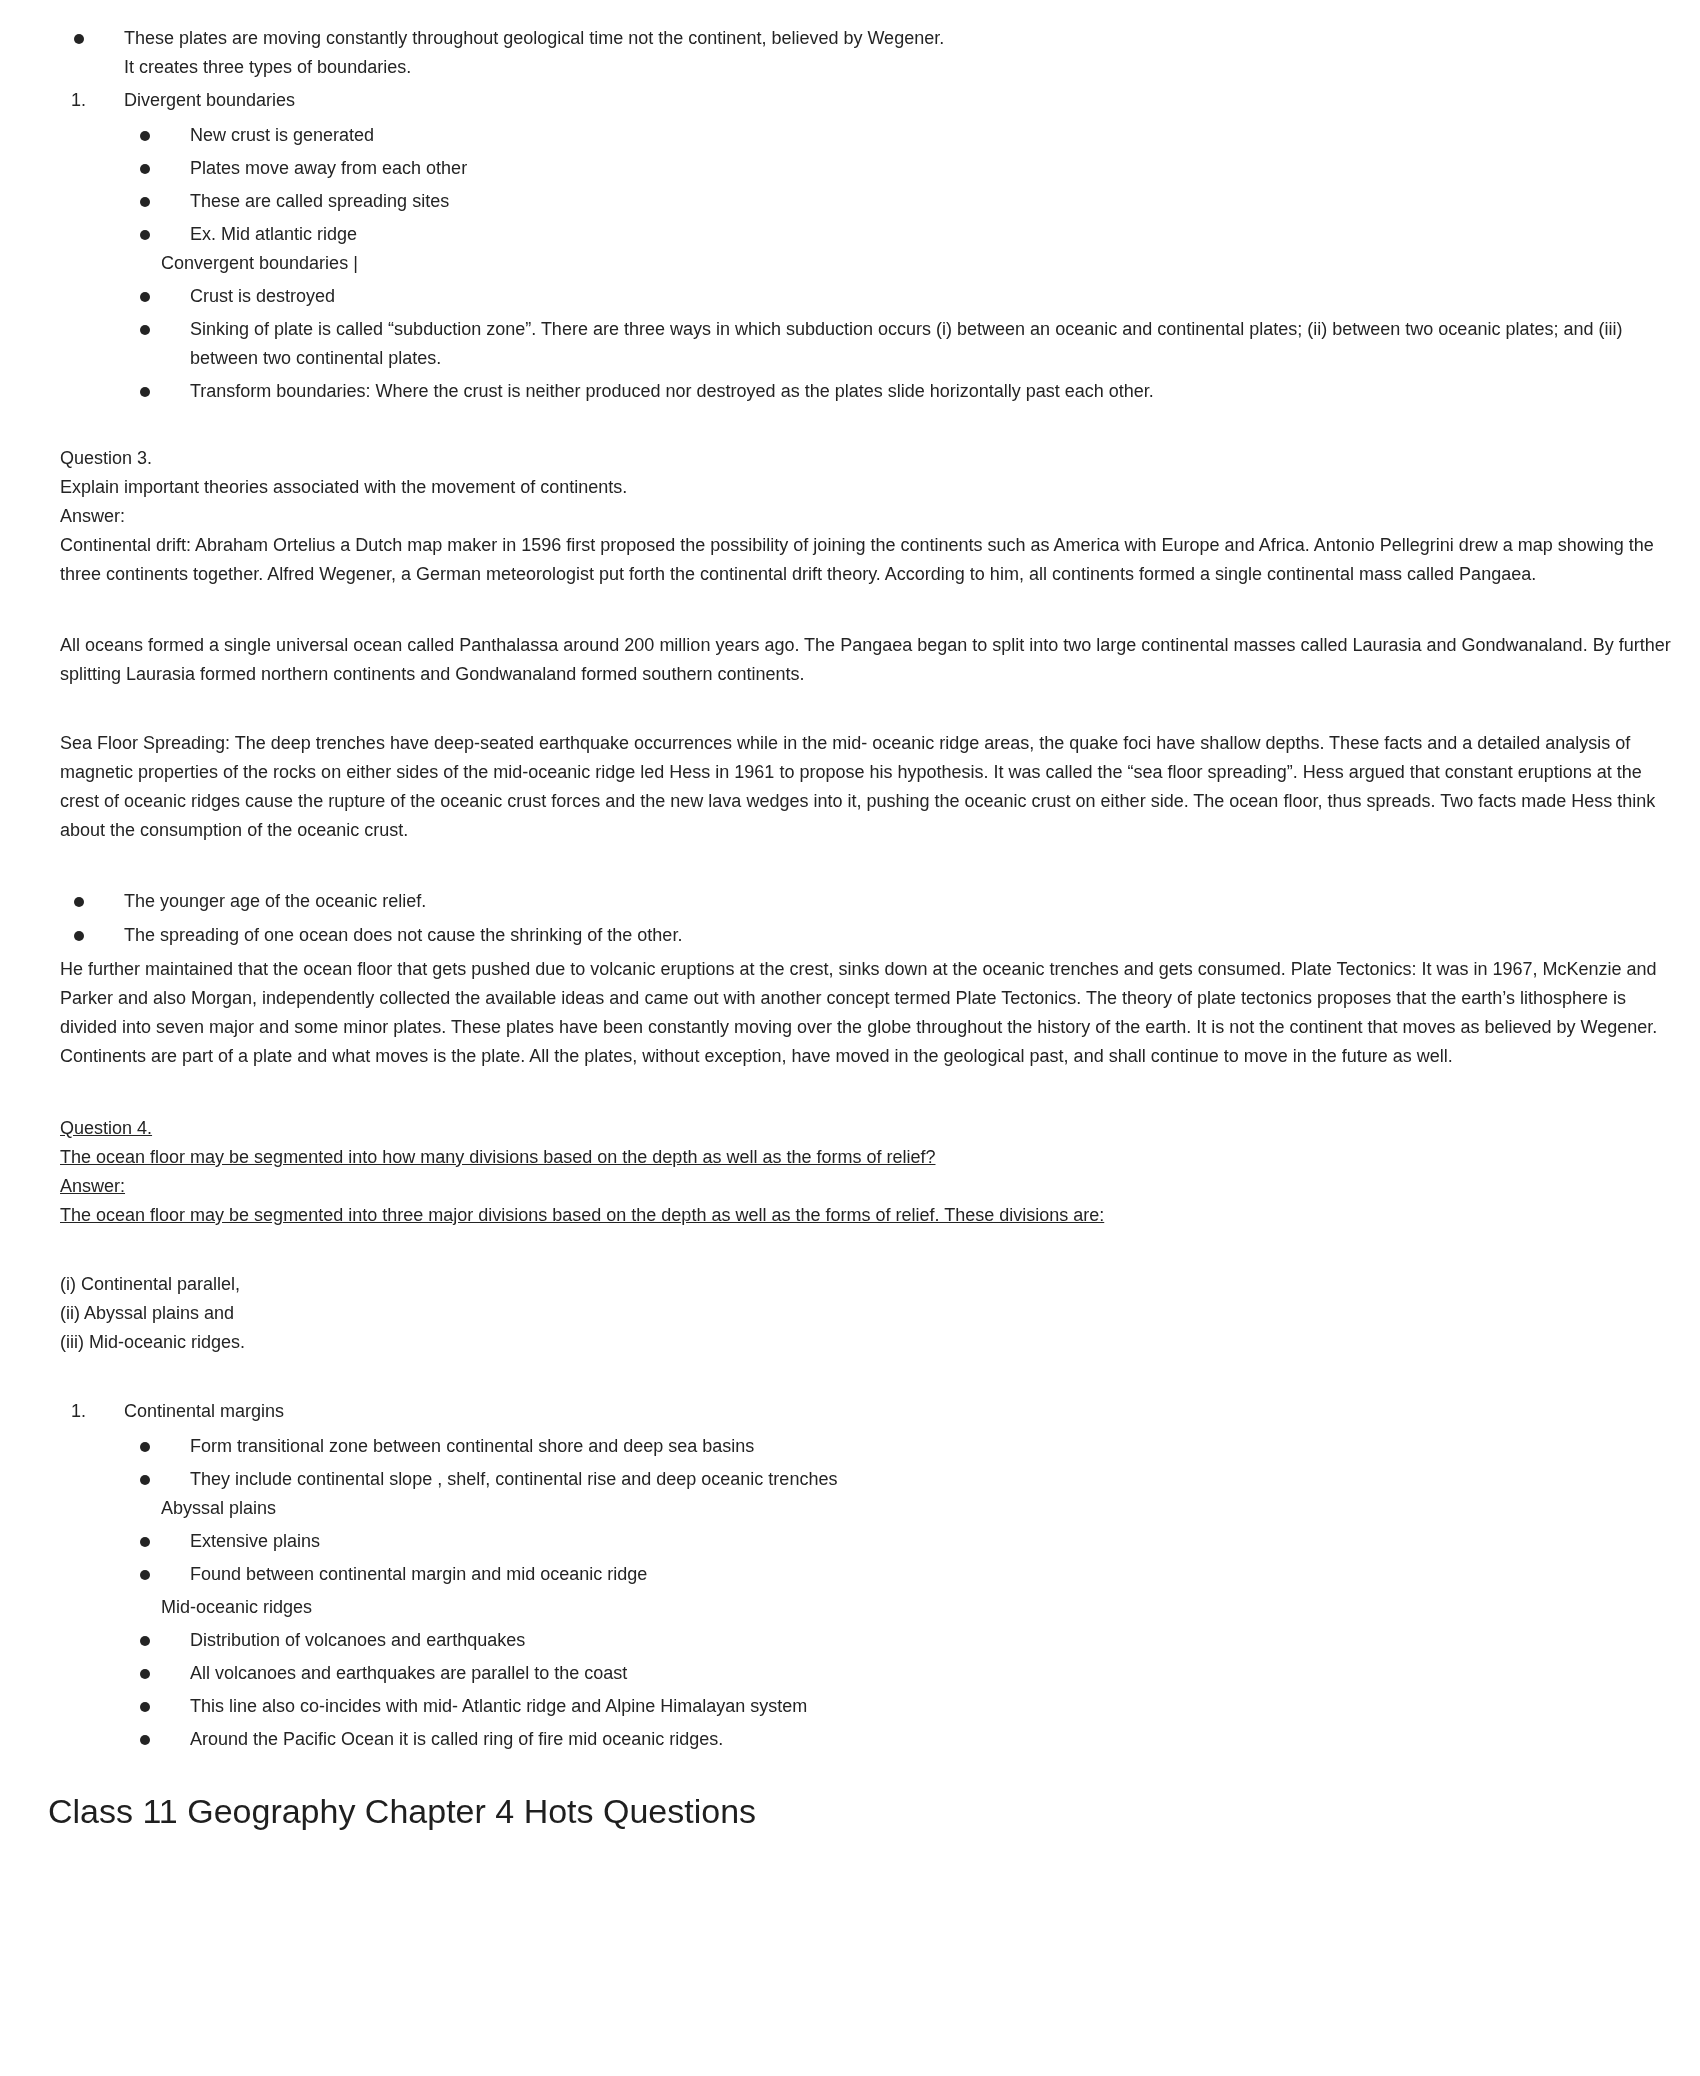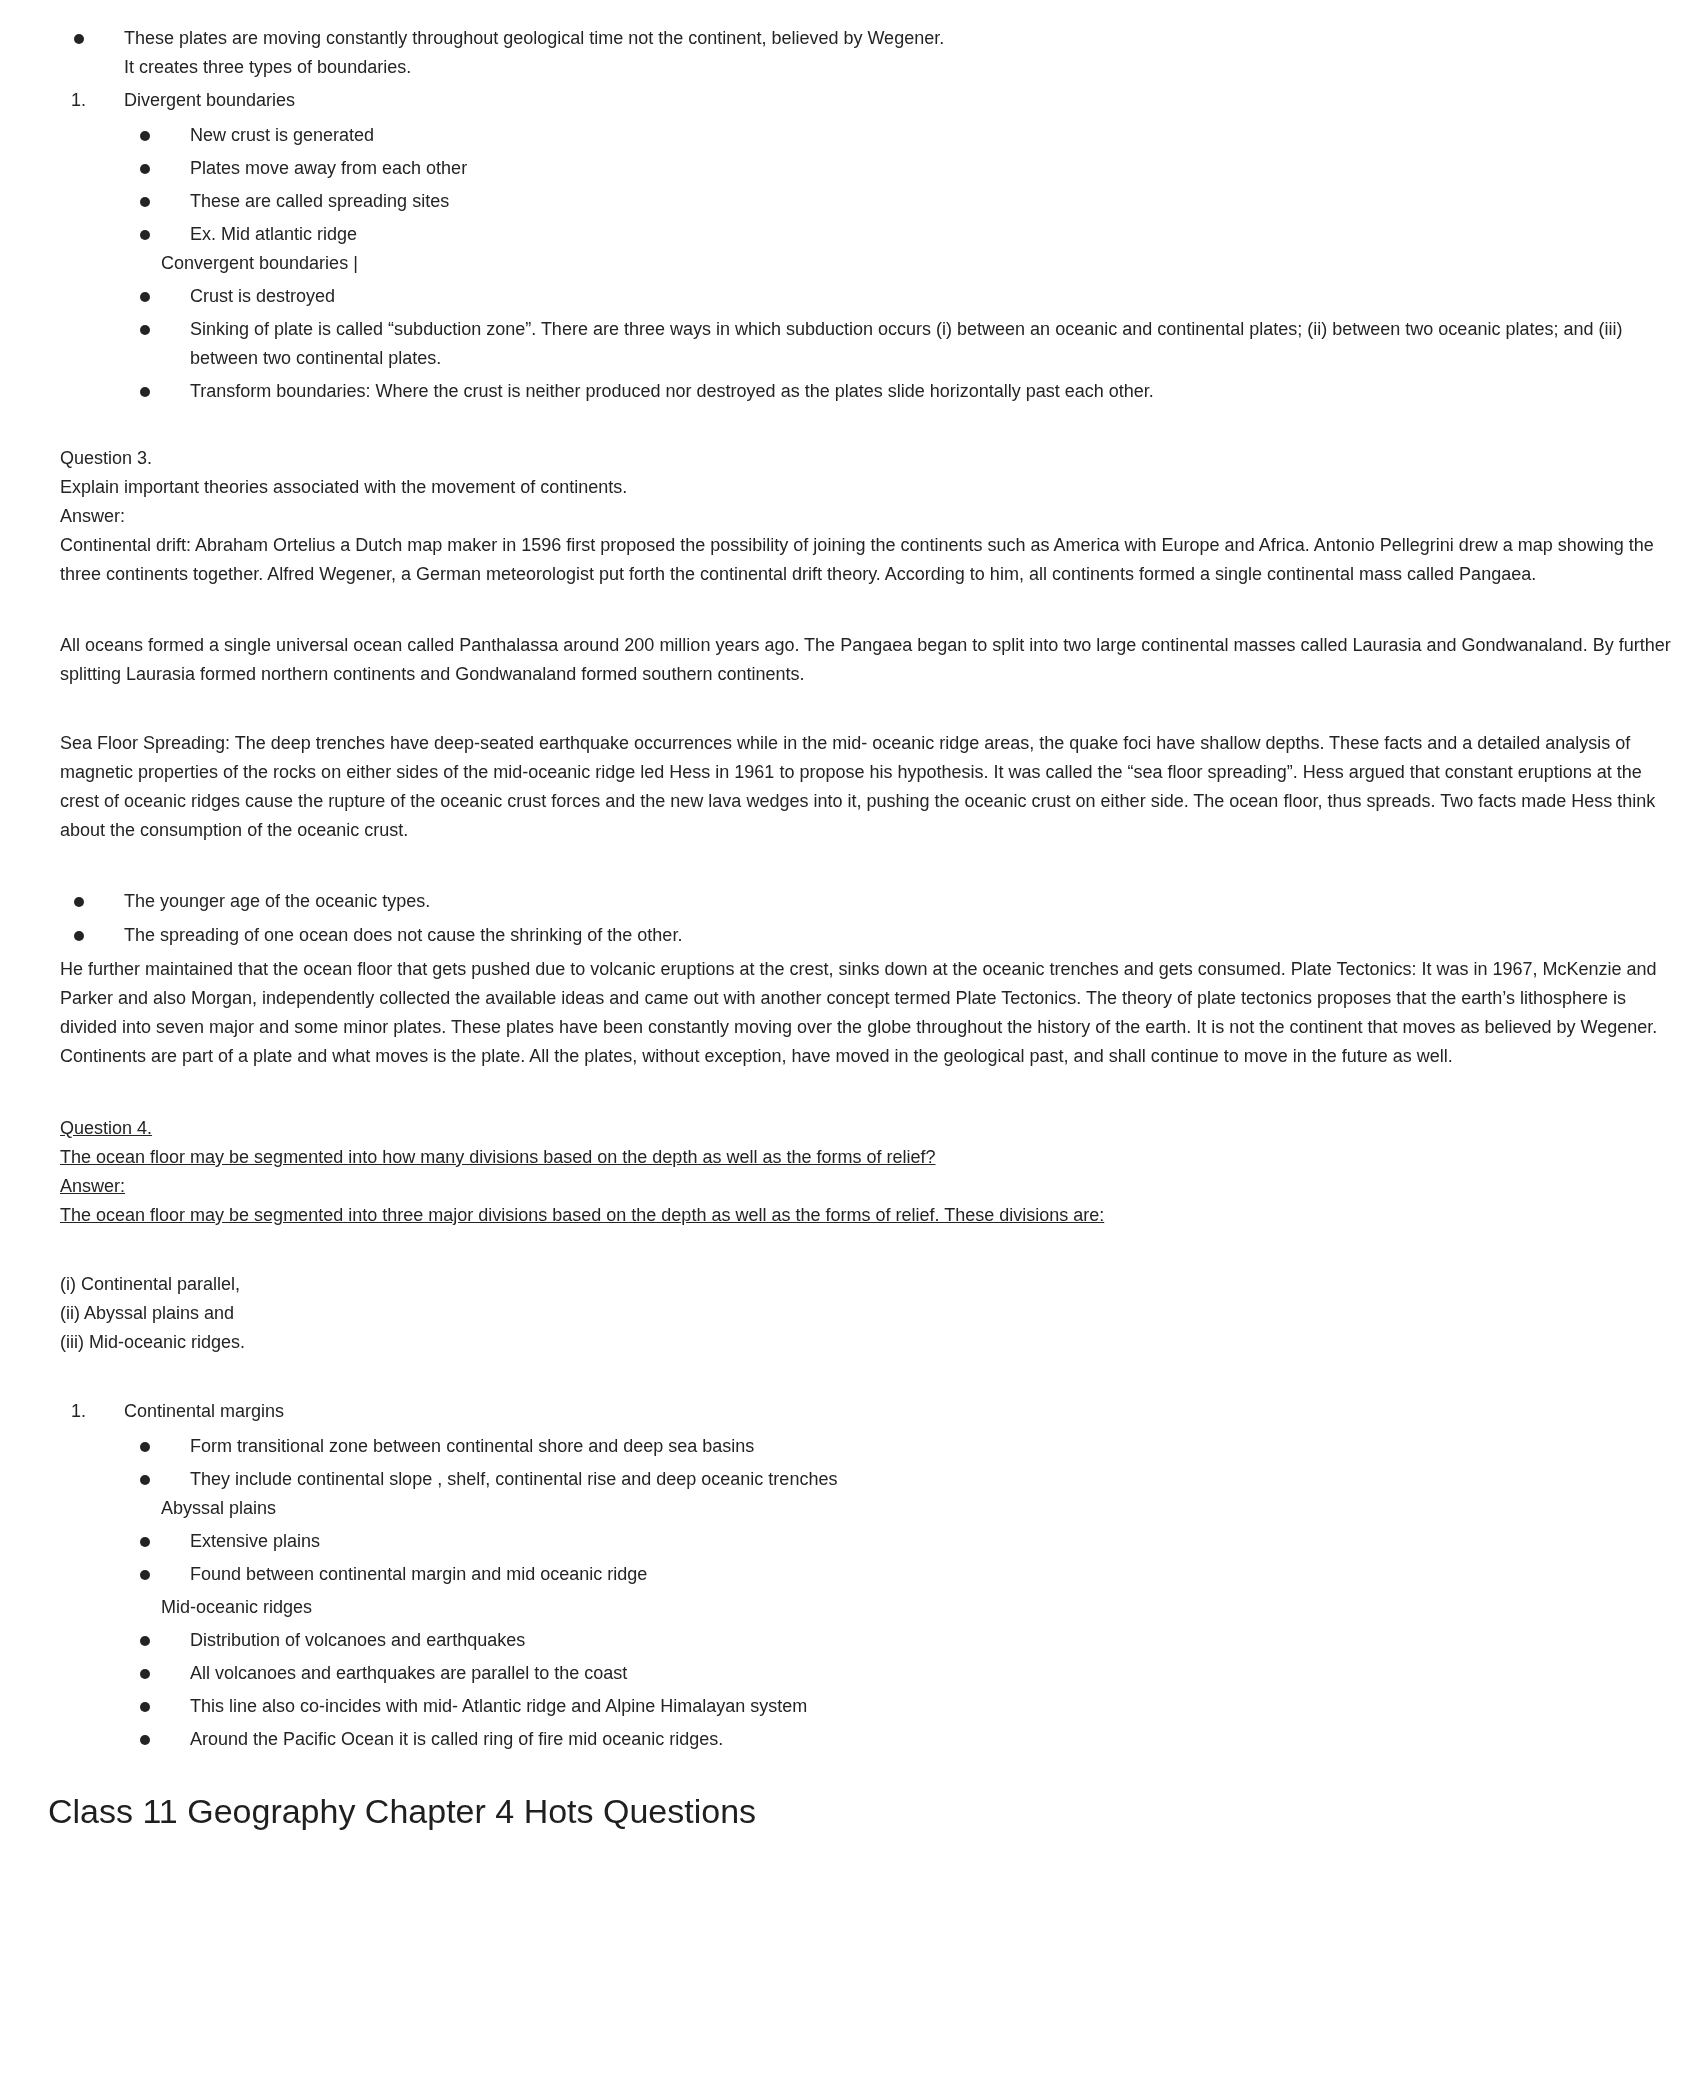--- a/index.html
+++ b/index.html
@@ -149,21 +149,21 @@
     <div class="para">Continental drift: Abraham Ortelius a Dutch map maker in 1596 first proposed the possibility of joining the continents such as America with Europe and Africa. Antonio Pellegrini drew a map showing the three continents together. Alfred Wegener, a German meteorologist put forth the continental drift theory. According to him, all continents formed a single continental mass called Pangaea.</div>
   </div>
 
   <div class="para para-oceans">All oceans formed a single universal ocean called Panthalassa around 200 million years ago. The Pangaea began to split into two large continental masses called Laurasia and Gondwanaland. By further splitting Laurasia formed northern continents and Gondwanaland formed southern continents.</div>
 
   <div class="para para-seafloor">Sea Floor Spreading: The deep trenches have deep-seated earthquake occurrences while in the mid- oceanic ridge areas, the quake foci have shallow depths. These facts and a detailed analysis of magnetic properties of the rocks on either sides of the mid-oceanic ridge led Hess in 1961 to propose his hypothesis. It was called the “sea floor spreading”. Hess argued that constant eruptions at the crest of oceanic ridges cause the rupture of the oceanic crust forces and the new lava wedges into it, pushing the oceanic crust on either side. The ocean floor, thus spreads. Two facts made Hess think about the consumption of the oceanic crust.</div>
 
   <ul class="blist level1 facts facts-list">
     <li>
       <span class="dot"></span>
-      <span class="txt">The younger age of the oceanic types.</span>
+      <span class="txt">The younger age of the oceanic relief.</span>
     </li>
     <li>
       <span class="dot"></span>
       <span class="txt">The spreading of one ocean does not cause the shrinking of the other.</span>
     </li>
   </ul>
 
   <div class="para para-further">He further maintained that the ocean floor that gets pushed due to volcanic eruptions at the crest, sinks down at the oceanic trenches and gets consumed. Plate Tectonics: It was in 1967, McKenzie and Parker and also Morgan, independently collected the available ideas and came out with another concept termed Plate Tectonics. The theory of plate tectonics proposes that the earth’s lithosphere is divided into seven major and some minor plates. These plates have been constantly moving over the globe throughout the history of the earth. It is not the continent that moves as believed by Wegener. Continents are part of a plate and what moves is the plate. All the plates, without exception, have moved in the geological past, and shall continue to move in the future as well.</div>
 
   <div class="q4-block">

